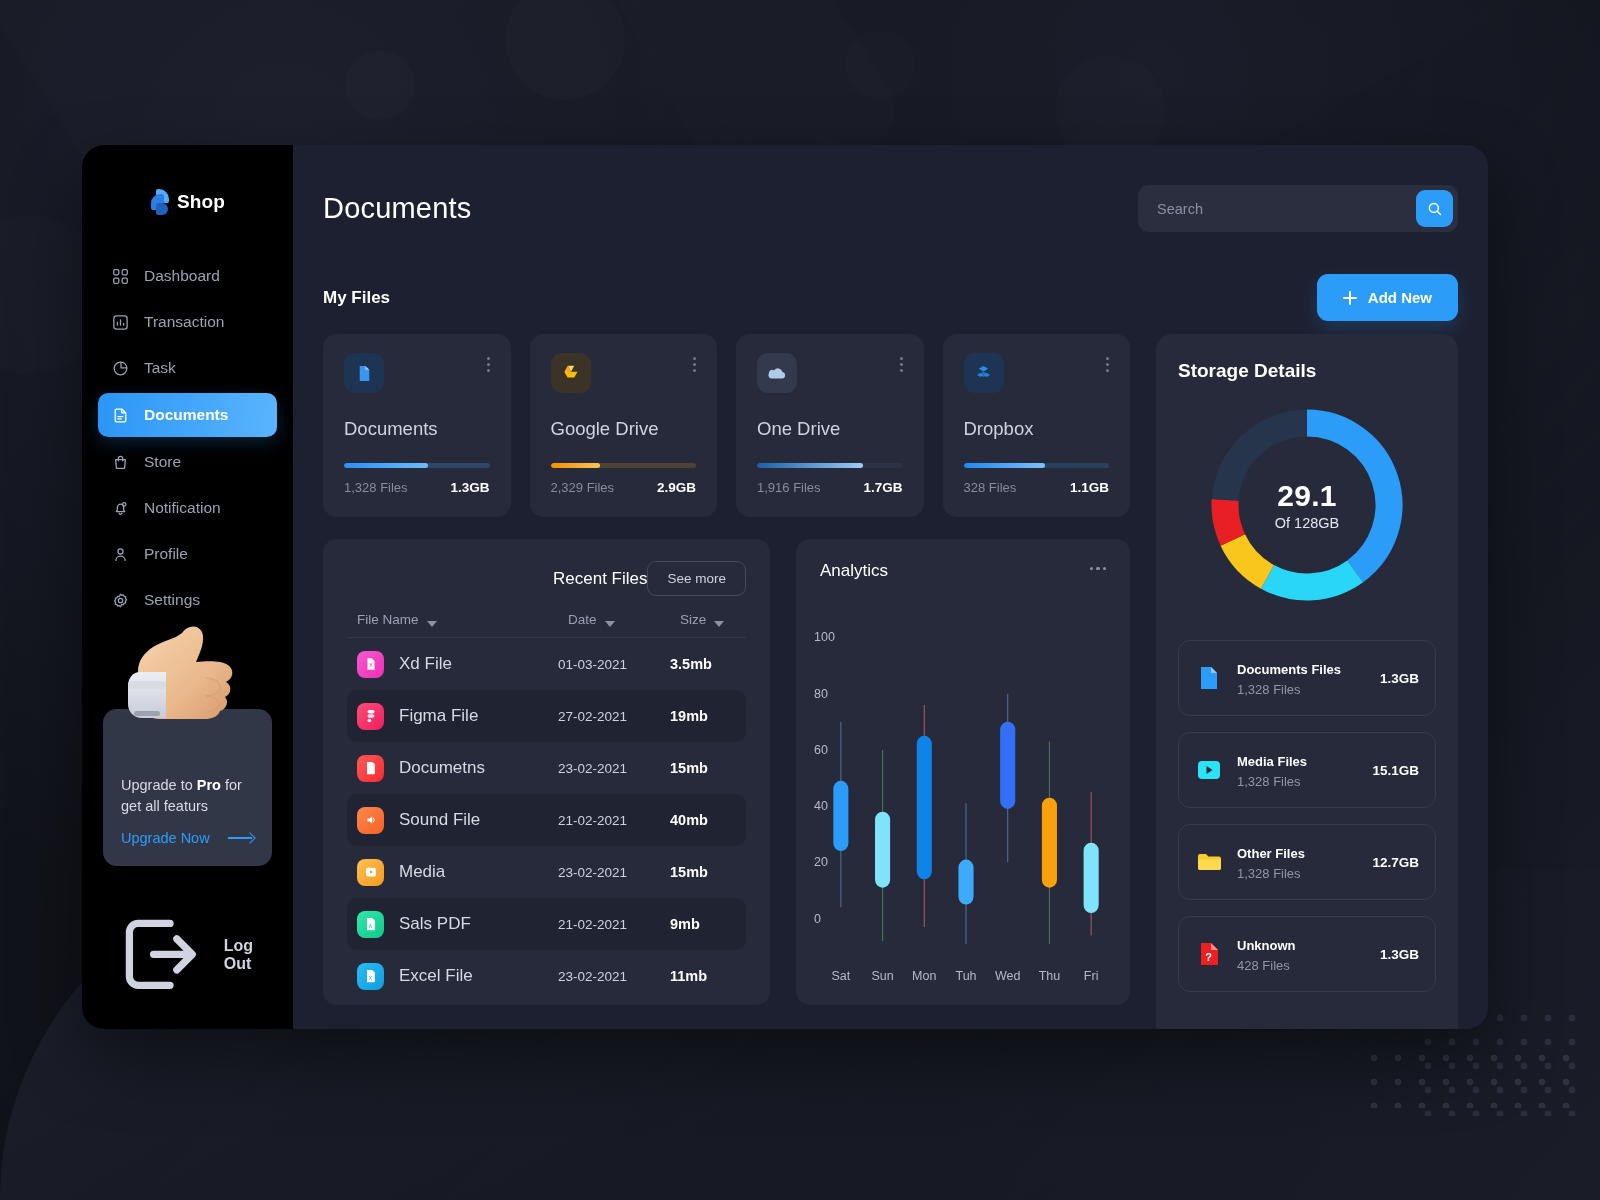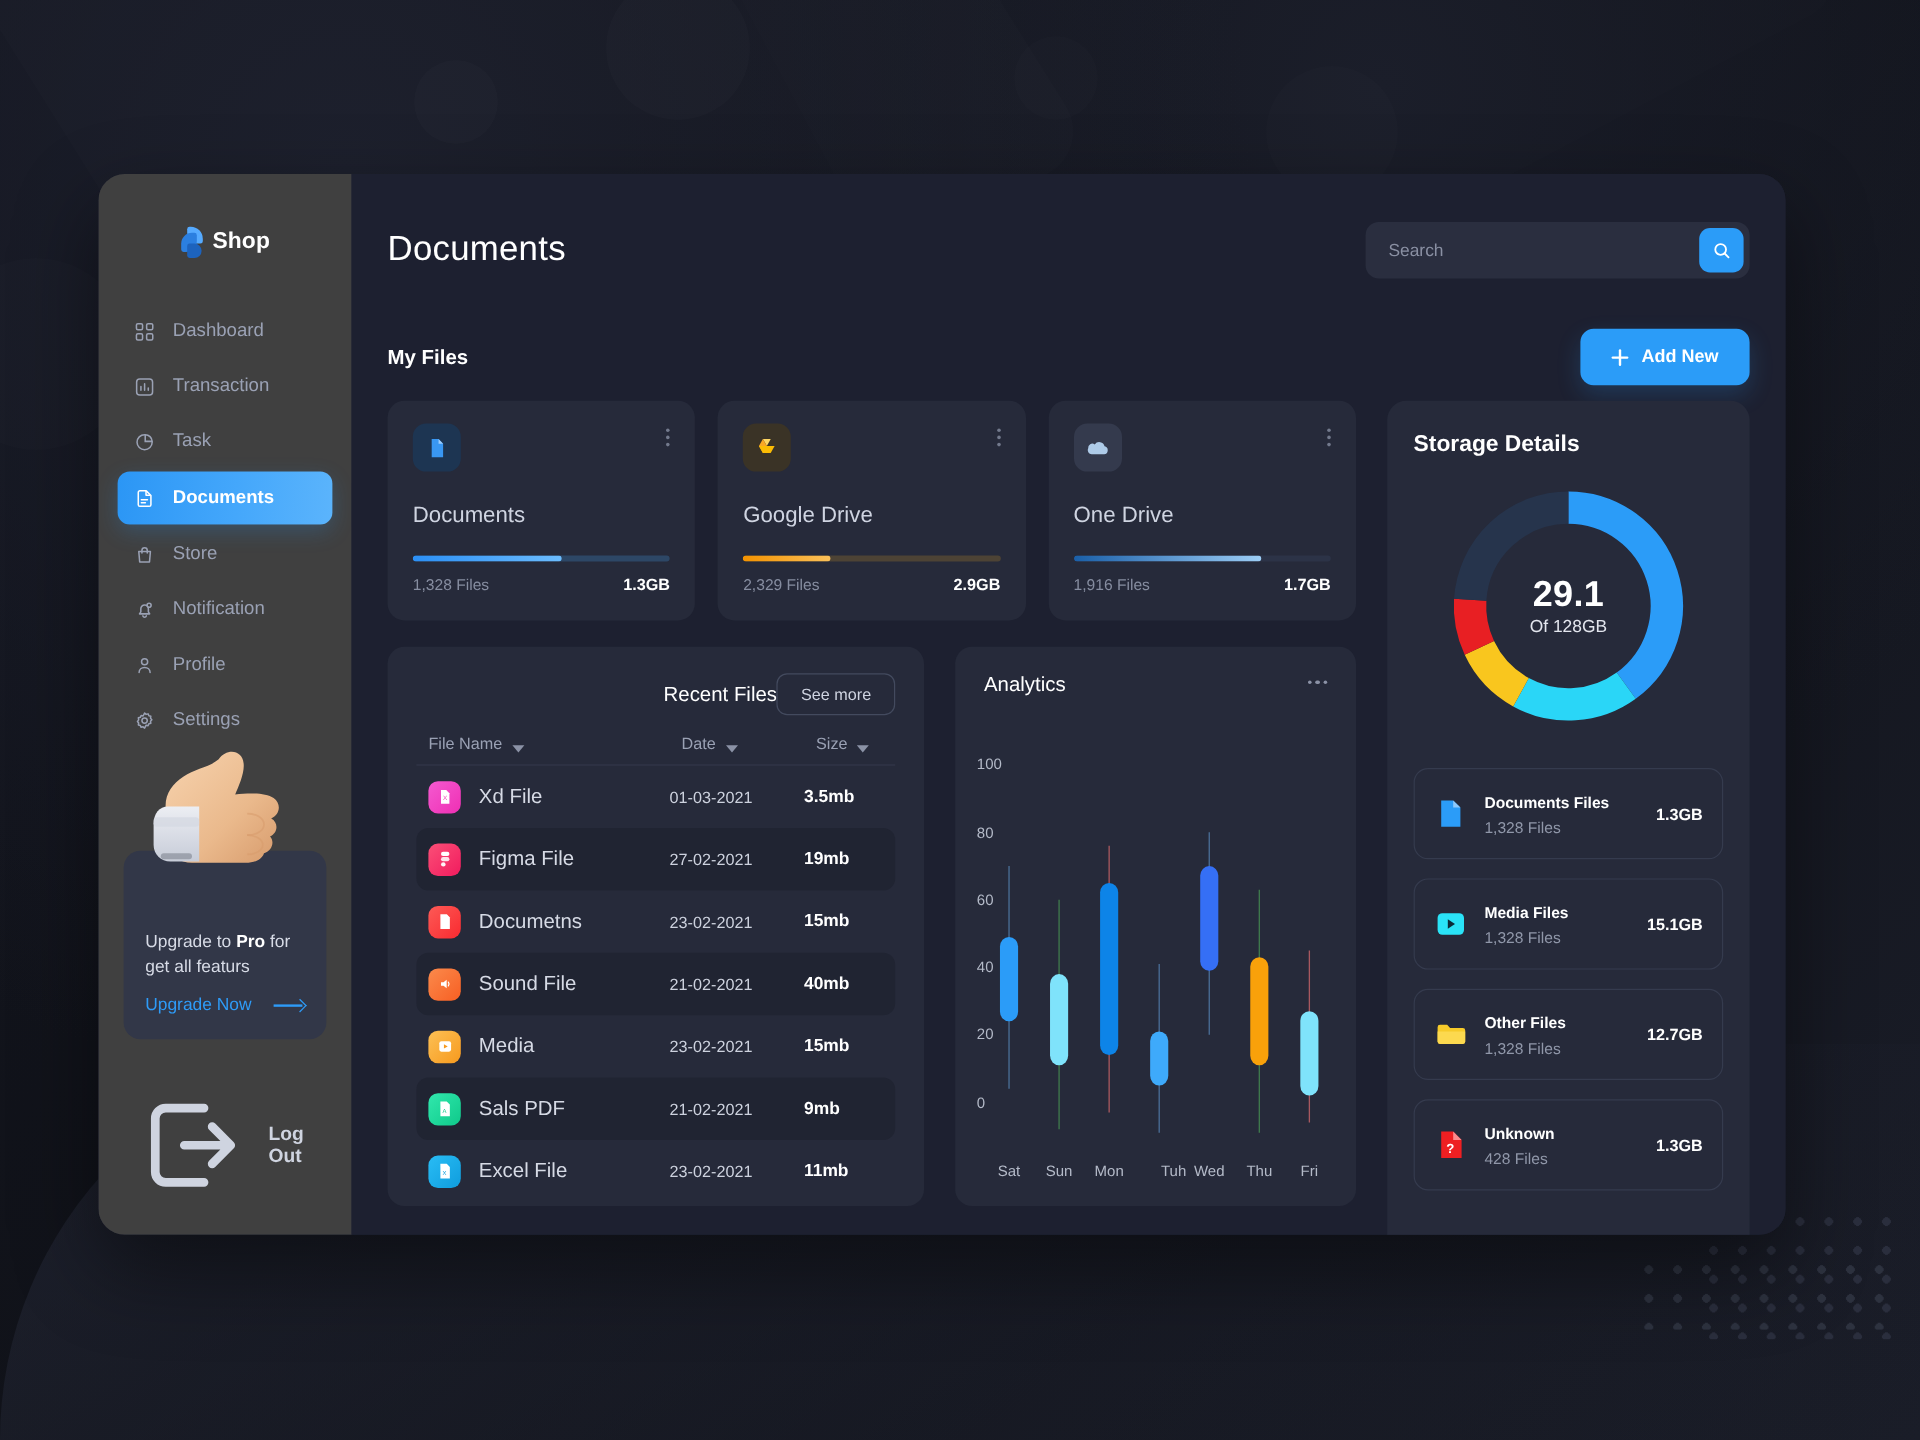--- a/index.html
+++ b/index.html
@@ -44,21 +44,21 @@
     background-size: 24px 24px; opacity: .9; }
 
   
   .app {
     position: absolute; left: 82px; top: 145px; width: 1406px; height: 884px;
     background: #1d2030; border-radius: 22px; display: flex; overflow: hidden;
     box-shadow: 0 28px 70px rgba(0,0,0,.45);
   }
   
   .sidebar {
-    width: 211px; flex: 0 0 211px; background: #404040;
+    width: 211px; flex: 0 0 211px; background: #000000;
     display: flex; flex-direction: column; padding: 0 0 26px 0; position: relative;
   }
   .brand { display: flex; align-items: center; gap: 5px; padding: 44px 0 0 0; justify-content: center; }
   .brand-mark { width: 22px; height: 26px; position: relative; }
   .brand-mark .l1 {
     position: absolute; left: 6px; top: 0; width: 13px; height: 14px; background: #55aaff;
     border-radius: 2px 10px 2px 9px;
   }
   .brand-mark .l2 {
     position: absolute; left: 1px; top: 5px; width: 13px; height: 16px; background: #2b7fe0;
@@ -451,20 +451,45 @@
               <div class="fcard-name">One Drive</div>
               <div class="bar" style="background:#2c3347">
                 <span style="width:73%;background:linear-gradient(90deg,#1a5fa8,#9ccdf5)"></span>
               </div>
               <div class="fcard-meta">
                 <span class="fcard-files">1,916 Files</span>
                 <span class="fcard-size">1.7GB</span>
               </div>
             </div>
 
+            <div class="fcard">
+              <div class="fcard-top">
+                <span class="fico" style="background:#1d3552">
+                  <svg width="19" height="19" viewBox="0 0 20 20" fill="#2b8ff5">
+                    <path d="M10 2l5 3-5 3-5-3z" opacity=".95"></path>
+                      <path d="M10 8l5 3-5 3-5-3z" opacity=".6"></path>
+                    <path d="M3 11.6l3.6 2.2L10 11.6 6.4 9.4z" opacity=".8"></path>
+                      <path d="M17 11.6l-3.6 2.2L10 11.6l3.4-2.2z" opacity=".8"></path>
+                  </svg>
+                </span>
+                <span class="kebab">
+                    <i></i>
+                    <i></i>
+                    <i></i>
+                  </span>
+              </div>
+              <div class="fcard-name">Dropbox</div>
+              <div class="bar" style="background:#27425f">
+                <span style="width:56%;background:linear-gradient(90deg,#1f87f0,#7cc1fb)"></span>
+              </div>
+              <div class="fcard-meta">
+                <span class="fcard-files">328 Files</span>
+                <span class="fcard-size">1.1GB</span>
+              </div>
+            </div>
           </div>
 
           <div class="bottom">
 
             <section class="recent">
               <div class="recent-head">
                 <div class="recent-title">Recent Files</div>
                 <button class="see-more">See more</button>
               </div>
               <div class="thead">
@@ -599,21 +624,21 @@
                     <div class="ylab" style="left: -6px; top: 65.73%;">20</div>
                     <div class="ylab" style="left: -6px; top: 49.7521%;">40</div>
                     <div class="ylab" style="left: -6px; top: 33.7741%;">60</div>
                     <div class="ylab" style="left: -6px; top: 17.7961%;">80</div>
                     <div class="ylab" style="left: -6px; top: 1.81818%;">100</div>
                   </div>
                 <div id="xlabels">
                     <div class="xlab" style="left: 7.14286%;">Sat</div>
                     <div class="xlab" style="left: 21.4286%;">Sun</div>
                     <div class="xlab" style="left: 35.7143%;">Mon</div>
-                    <div class="xlab" style="left: 50%; margin-left: 12px;">Tuh</div>
+                    <div class="xlab" style="left: 50%;">Tuh</div>
                     <div class="xlab" style="left: 64.2857%;">Wed</div>
                     <div class="xlab" style="left: 78.5714%;">Thu</div>
                     <div class="xlab" style="left: 92.8571%;">Fri</div>
                   </div>
               </div>
             </section>
           </div>
         </div>
 
         <aside class="storage">

